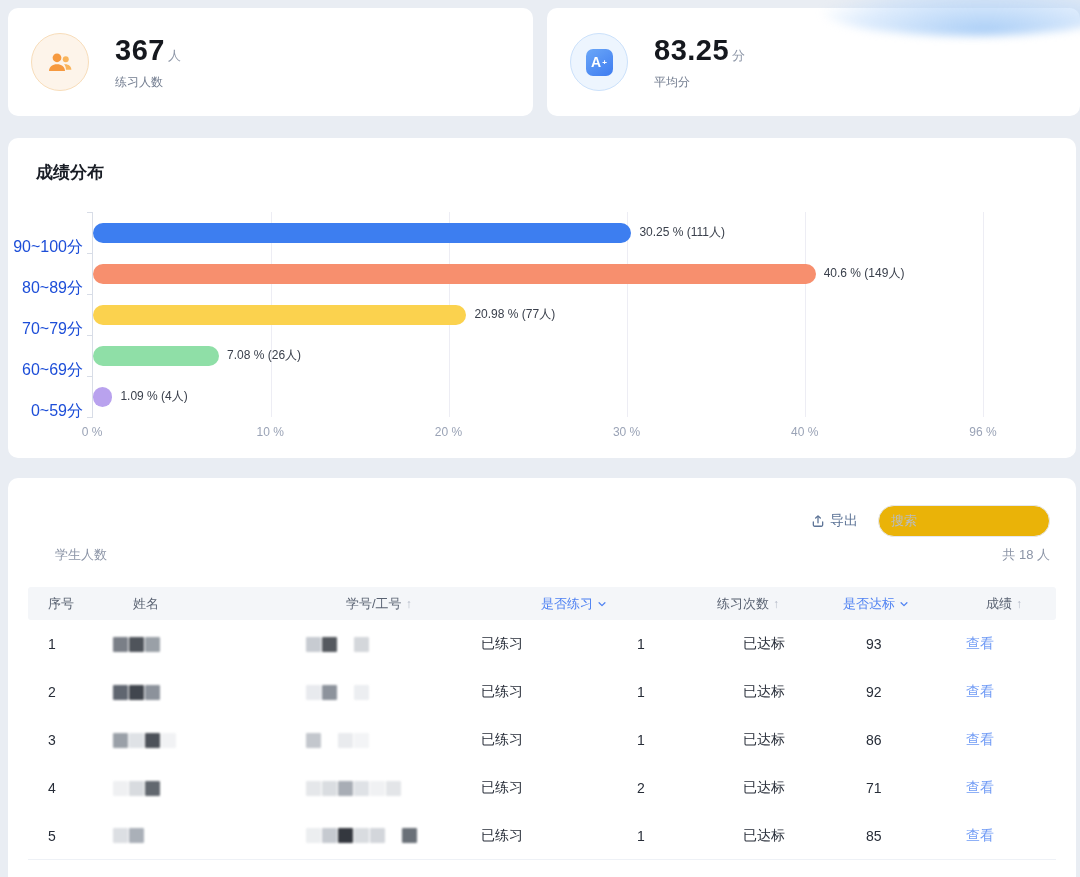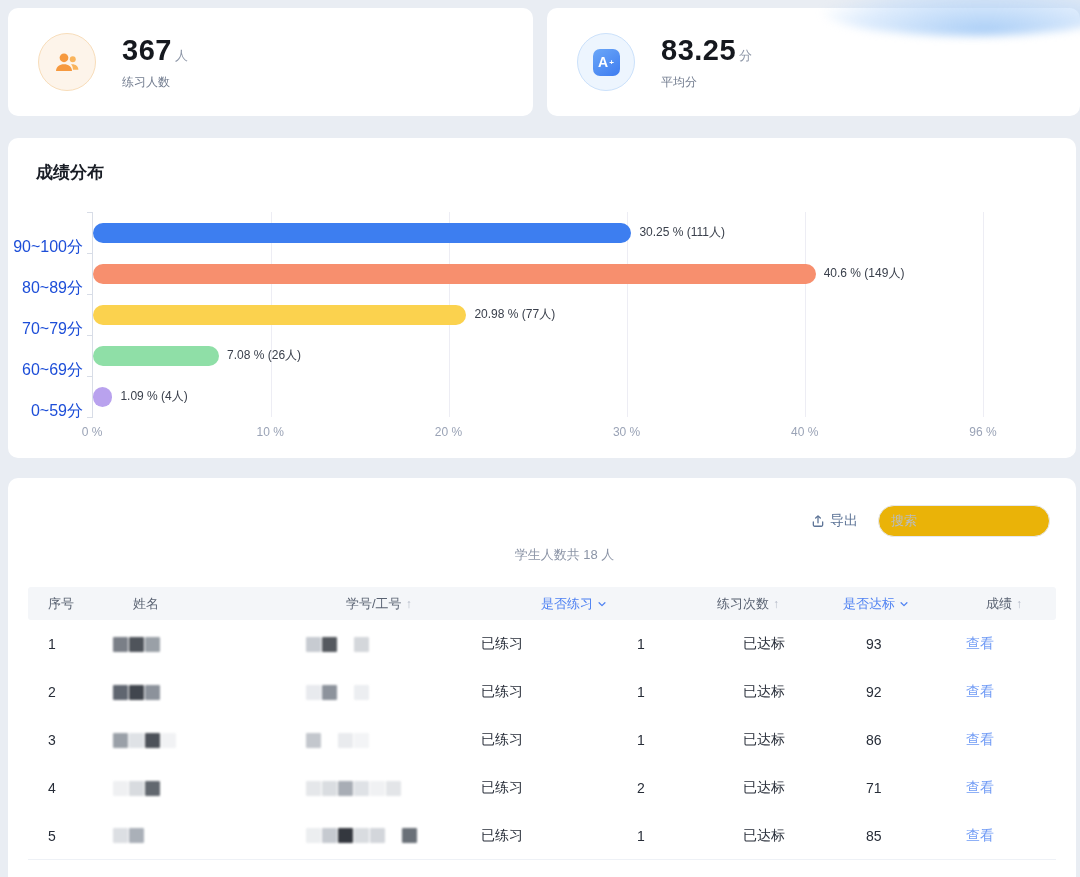--- a/index.html
+++ b/index.html
@@ -12,21 +12,21 @@
   }
   .card { background:#fff; border-radius:10px; position:absolute; }
 
   
   .decor { position:absolute; top:-16px; right:-40px; width:300px; height:52px;
     background:radial-gradient(ellipse at 55% 95%, rgba(160,200,245,.9), rgba(185,215,250,.45) 55%, rgba(200,225,250,0) 78%);
     border-radius:50%; filter:blur(4px); z-index:6; pointer-events:none; }
 
   
   .stat-row { position:absolute; top:8px; left:8px; right:0; height:108px; display:flex; gap:14px; z-index:2; }
-  .stat-card { background:#fff; border-radius:10px; display:flex; align-items:center; padding-left:30px; }
+  .stat-card { background:#fff; border-radius:10px; display:flex; align-items:center; padding-left:23px; }
   .stat-card.c1 { width:525px; }
   .stat-card.c2 { flex:1; }
   .stat-icon-wrap { width:58px; height:58px; border-radius:50%; display:flex; align-items:center; justify-content:center; margin-right:26px; }
   .stat-icon-wrap.orange { background:#fdf4ea; border:1px solid #f8ddba; }
   .stat-icon-wrap.blue { background:#edf5fe; border:1px solid #cbe1fb; }
   .aplus-badge { width:27px; height:27px; border-radius:7px; background:linear-gradient(145deg,#6ba7f8,#3e7cf0);
     color:#fff; font-weight:bold; font-size:14px; display:flex; align-items:center; justify-content:center; }
   .aplus-badge sup { font-size:8px; margin-left:1px; }
   .stat-value { font-size:29px; font-weight:bold; color:#15181e; letter-spacing:.5px; }
   .stat-unit { font-size:13px; color:#8e97a8; font-weight:normal; margin-left:3px; }
@@ -49,21 +49,21 @@
   .table-card { top:478px; left:8px; width:1068px; height:399px; border-radius:10px 10px 0 0; }
   .toolbar { position:absolute; top:26px; left:20px; right:26px; height:33px; display:flex; align-items:center; }
   .class-select { width:220px; height:33px; border:1px solid #dfe3ea; border-radius:6px; background:#fff;
     display:flex; align-items:center; padding:0 12px; font-size:14px; color:#272d38; cursor:pointer; }
   .class-select .caret { margin-left:auto; font-size:9px; color:#b3bac6; }
   .export-btn { margin-left:auto; display:flex; align-items:center; gap:5px; color:#5c7396; font-size:14px; cursor:pointer; }
   .search-box { margin-left:20px; width:172px; height:32px; border:1px solid #e5e8ef; border-radius:16px;
     display:flex; align-items:center; padding:0 12px; background:#eab308; }
   .search-box input { border:none; outline:none; flex:1; font-size:13px; color:#39404d; background:transparent; font-family:inherit; }
   .search-box input::placeholder { color:#b7bdc9; }
-  .subbar { position:absolute; top:68px; left:36px; right:26px; display:flex; justify-content:center;
+  .subbar { position:absolute; top:68px; left:12px; right:26px; display:flex; justify-content:space-between;
     font-size:13px; color:#8b94a6;margin-left:35px; }
   .table-wrap { position:absolute; top:109px; left:20px; right:20px; }
   .tgrid { display:grid; grid-template-columns:65px 193px 175px 156px 106px 123px 100px 1fr;
     align-items:center; padding-left:20px; }
   .thead { background:#f4f6f9; border-radius:3px; height:33px; font-size:13px; color:#596272;gap:20px; }
   .th { display:flex; align-items:center; gap:4px; white-space:nowrap; }
   .th.filter { color:#4f82f2; }
   .sort-arrow { color:#b4bac7; font-weight:bold; font-size:12px; }
   .trow { height:48px; font-size:14px; color:#272d38; }
   .trow-sep { border-bottom:1px solid #eef1f6; }

